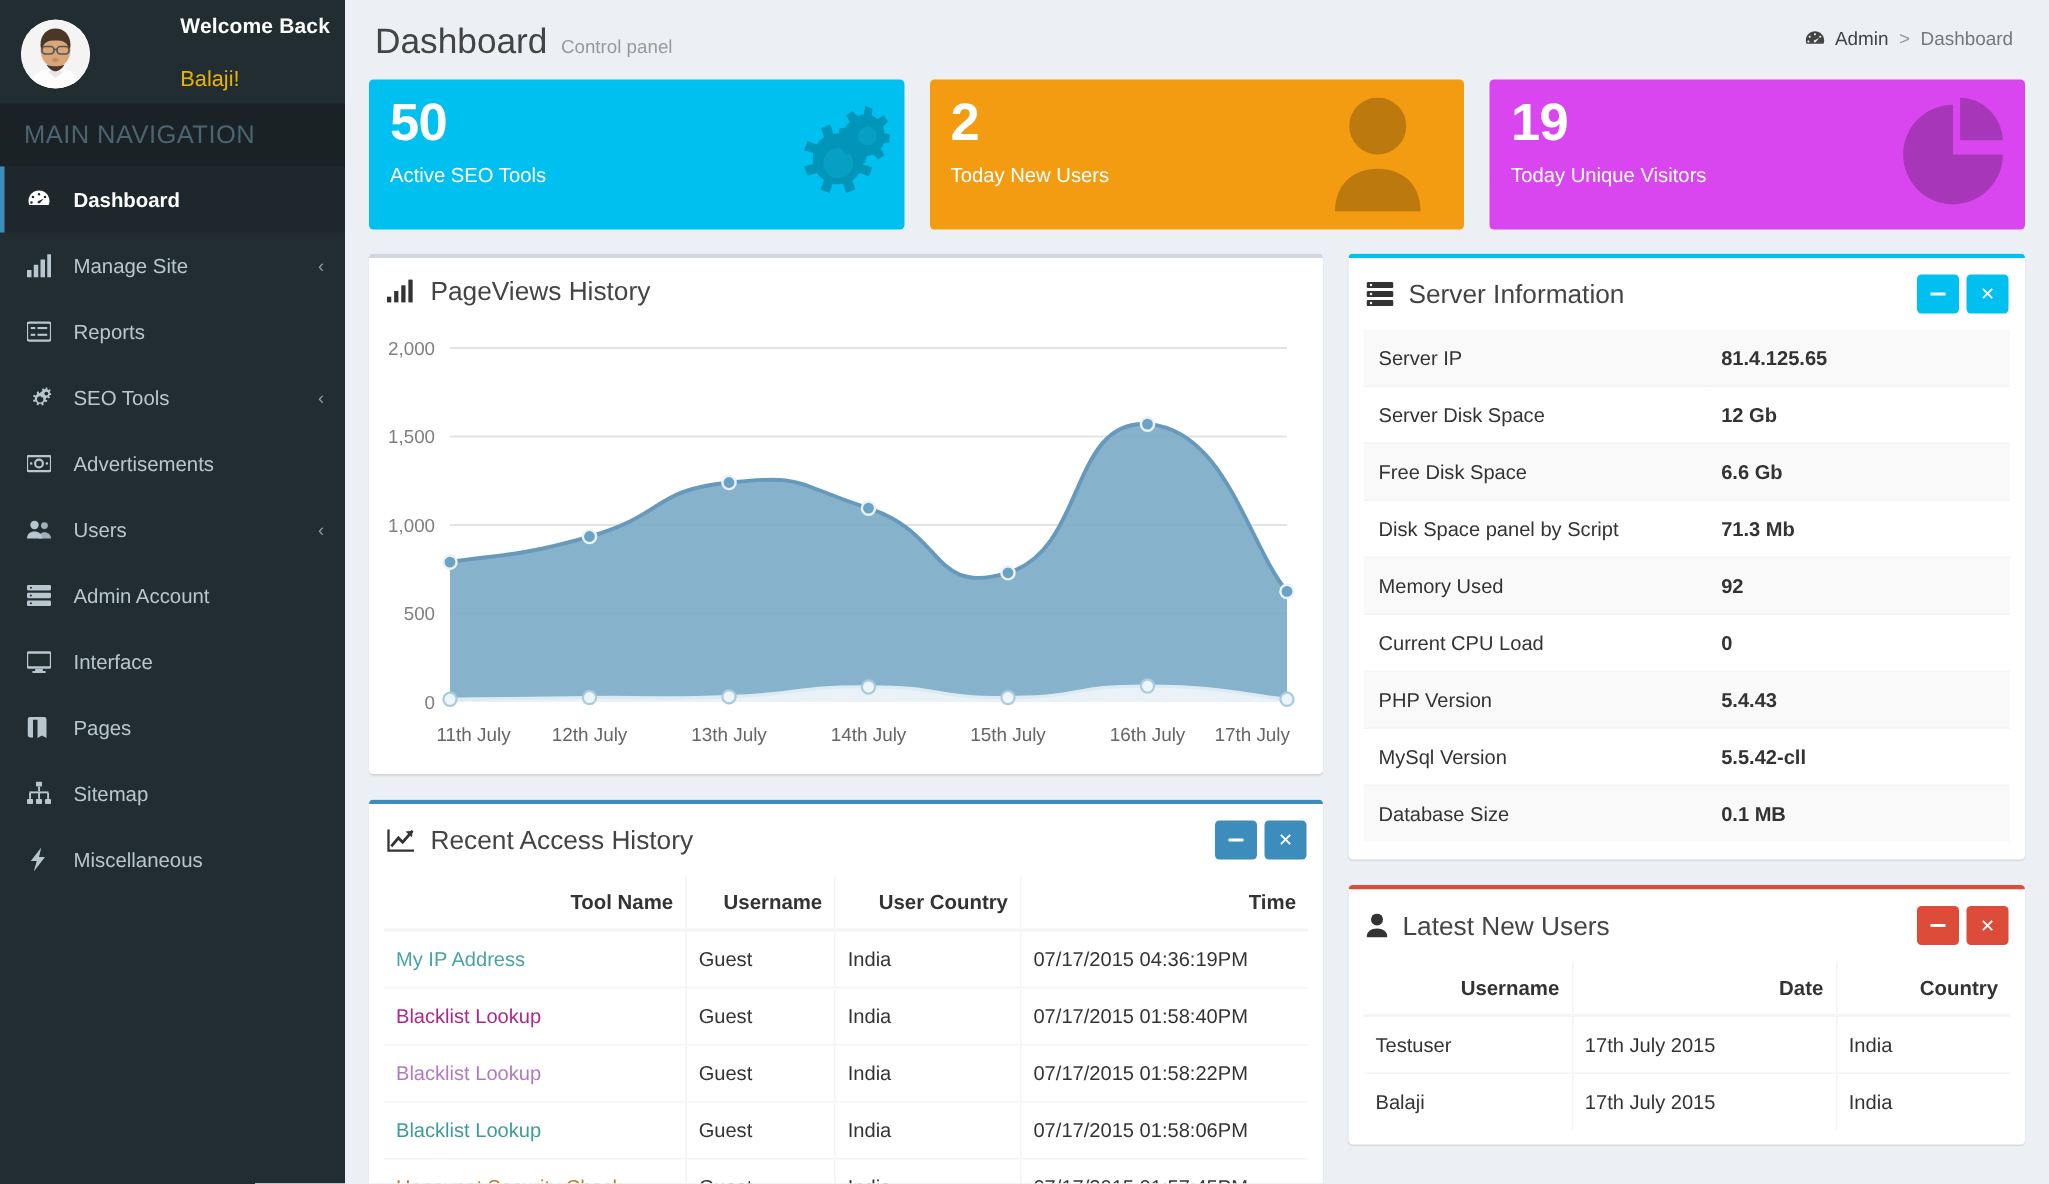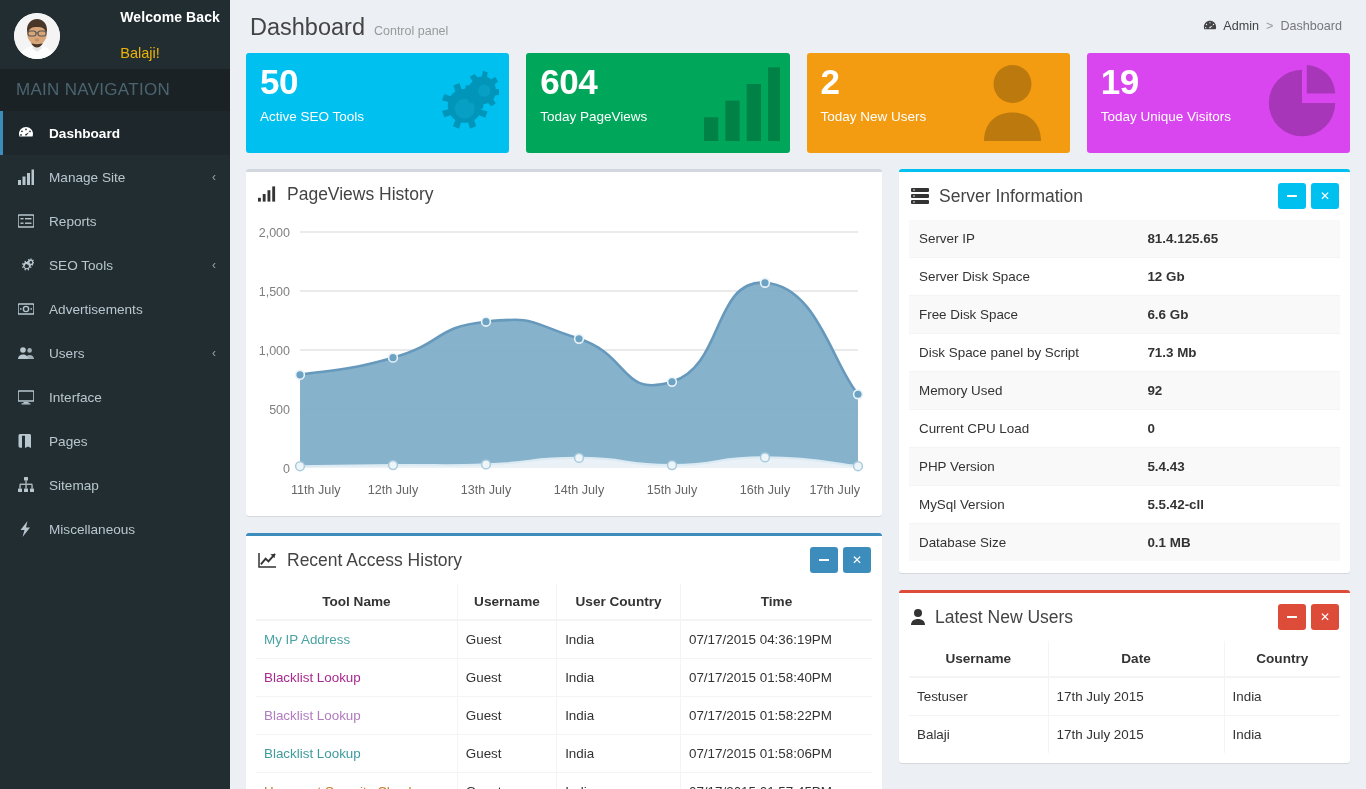--- a/index.html
+++ b/index.html
@@ -166,21 +166,21 @@
   .btn-tool .dash { display:block; width:10px; height:2px; background:#fff; }
   .box-body { padding: 0 10px 10px 10px; }
 
   
   .chart-wrap { padding: 4px 8px 6px 6px; position: relative; }
   svg.chart { display: block; }
 
   
   table.tbl { width: 100%; border-collapse: collapse; font-size: 13.4px; }
   table.tbl th {
-    text-align: center; font-weight: bold; color: #333;
+    text-align: right; font-weight: bold; color: #333;
     padding: 10px 8px; border-bottom: 2px solid #f4f4f4;
     border-right: 1px solid #f4f4f4;
     font-size: 13.6px;
   }
   table.tbl th:last-child { border-right: none; }
   table.tbl td {
     padding: 11px 8px; border-top: 1px solid #f4f4f4;
     border-right: 1px solid #f4f4f4;
     color: #333;
   }
@@ -290,20 +290,33 @@
               <circle cx="11.6" cy="5.4" r="2.3" opacity=".85"></circle>
               <path d="M7.8 14c0-2.6 1.7-4.1 3.8-4.1S16 11.4 16 14z" opacity=".85"></path>
             </svg>
           </span>
           <span class="lbl">Users</span>
           <span class="chev">‹</span>
         </li>
         <li class="nav-item">
           <span class="ic">
             <svg class="i" width="16" height="16" viewBox="0 0 16 16" fill="#b8c7ce">
+              <rect x="0" y="1" width="16" height="3.6" rx=".9"></rect>
+              <rect x="0" y="6.2" width="16" height="3.6" rx=".9"></rect>
+              <rect x="0" y="11.4" width="16" height="3.6" rx=".9"></rect>
+              <circle cx="2.6" cy="2.8" r=".7" fill="#222d32"></circle>
+              <circle cx="2.6" cy="8" r=".7" fill="#222d32"></circle>
+              <circle cx="2.6" cy="13.2" r=".7" fill="#222d32"></circle>
+            </svg>
+          </span>
+          <span class="lbl">Admin Account</span>
+        </li>
+        <li class="nav-item">
+          <span class="ic">
+            <svg class="i" width="16" height="16" viewBox="0 0 16 16" fill="#b8c7ce">
               <rect x="0" y="2" width="16" height="10" rx="1.3" fill="none" stroke="#b8c7ce" stroke-width="1.6"></rect>
               <rect x="5.5" y="13" width="5" height="1.5"></rect>
               <rect x="3.5" y="14.3" width="9" height="1.3" rx=".5"></rect>
             </svg>
           </span>
           <span class="lbl">Interface</span>
         </li>
         <li class="nav-item">
           <span class="ic">
             <svg class="i" width="16" height="16" viewBox="0 0 16 16" fill="#b8c7ce">
@@ -361,32 +374,20 @@
     <div class="stats-row" id="stats-row">
         <div class="small-box bx-aqua">
           <div class="num">50</div>
           <div class="txt">Active SEO Tools</div>
           <div class="bg-ico">
             <svg class="i" width="76" height="76" viewBox="0 0 16 16" fill="#000">
               <path d="M6.4 4.3l1.3-.5.4 1.3a3.6 3.6 0 011.5 0l.4-1.3 1.3.5-.5 1.3c.4.3.8.6 1 1l1.3-.4.5 1.3-1.3.4a3.6 3.6 0 010 1.5l1.3.4-.5 1.3-1.3-.5c-.3.4-.6.8-1 1l.4 1.3-1.3.5-.4-1.3a3.6 3.6 0 01-1.5 0l-.4 1.3-1.3-.5.5-1.3a3.6 3.6 0 01-1-1l-1.3.4-.5-1.3 1.3-.4a3.6 3.6 0 010-1.5l-1.3-.4.5-1.3 1.3.5c.3-.4.6-.8 1-1z"></path>
               <circle cx="8.8" cy="9.2" r="2.1" fill="#222d32"></circle>
               <path d="M12.6 1.2l1 .3-.1 1a2.4 2.4 0 01.8.5l.9-.5.6.9-.7.7c.1.3.2.6.2.9l1 .2-.1 1.1-1 .1c-.1.3-.2.6-.4.8l.5.9-.9.6-.7-.7a2.4 2.4 0 01-.9.2l-.2 1-1.1-.1.1-1a2.4 2.4 0 01-.9-.5l-.8.5-.6-.9.7-.7a2.4 2.4 0 01-.2-.9l-1-.2.2-1.1.9-.1c.1-.3.3-.5.5-.8l-.5-.9.9-.6.7.7c.3-.1.6-.2.9-.2z"></path>
               <circle cx="12.9" cy="5.4" r="1.3" fill="#222d32"></circle>
-            </svg>
-          </div>
-        </div>
-        <div class="small-box bx-green">
-          <div class="num">604</div>
-          <div class="txt">Today PageViews</div>
-          <div class="bg-ico">
-            <svg class="i" width="76" height="76" viewBox="0 0 16 16" fill="#000">
-              <rect x="0" y="11" width="3" height="5"></rect>
-              <rect x="4.5" y="7.5" width="3" height="8.5"></rect>
-              <rect x="9" y="4" width="3" height="12"></rect>
-              <rect x="13.5" y="0.5" width="2.5" height="15.5"></rect>
             </svg>
           </div>
         </div>
         <div class="small-box bx-yellow">
           <div class="num">2</div>
           <div class="txt">Today New Users</div>
           <div class="bg-ico">
             <svg class="i" width="76" height="76" viewBox="0 0 16 16" fill="#000">
               <circle cx="6" cy="4" r="4"></circle>
               <path d="M0 16c0-4 2.7-6 6-6s6 2 6 6z"></path>

